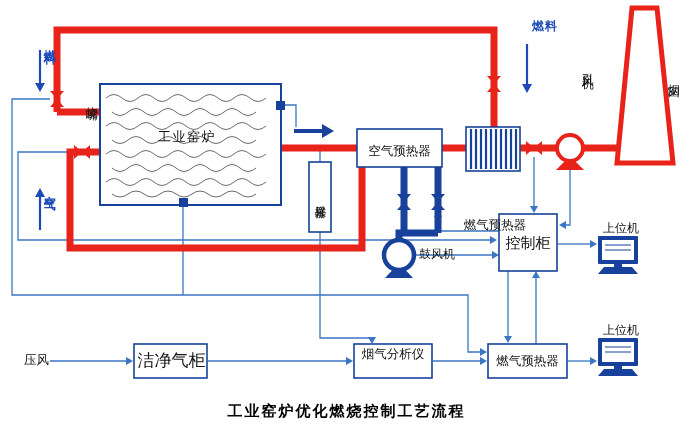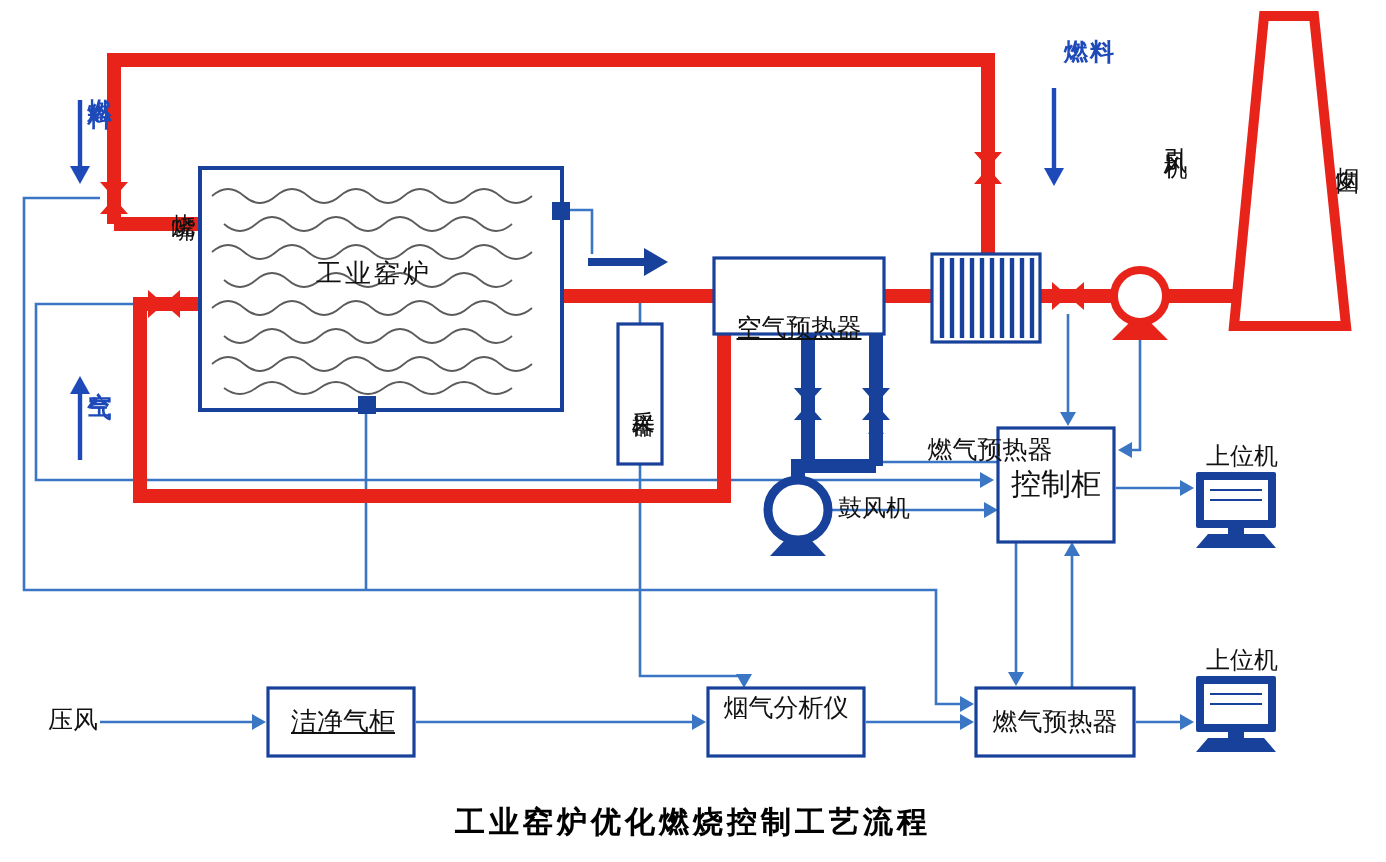--- a/index.html
+++ b/index.html
@@ -170,41 +170,41 @@
 <div class="lbl blue vtext" style="left:22px;top:40px;font-size:12px;">燃料</div>
 
 <div class="lbl vtext" style="left:84px;top:97px;font-size:12px;">烧嘴</div>
 
 <div class="lbl" style="left:158px;top:130px;font-size:13px;letter-spacing:1.5px;">工业窑炉</div>
 
 <div class="lbl blue vtext" style="left:22px;top:186px;font-size:12px;">空气</div>
 
 <div class="lbl boxlbl vtext" style="left:309px;top:164px;width:22px;height:66px;font-size:11.5px;letter-spacing:1px;">采样器</div>
 
-<div class="lbl boxlbl" style="left:357px;top:142px;width:85px;height:44px;font-size:12.5px;text-decoration:underline;">空气预热器</div>
+<div class="lbl boxlbl" style="left:357px;top:129px;width:85px;height:44px;font-size:12.5px;">空气预热器</div>
 
 <div class="lbl" style="left:454px;top:174px;width:82px;text-align:center;font-size:12.5px;margin-top:44px;">燃气预热器</div>
 
 <div class="lbl blue" style="left:512px;top:20px;font-size:12px;letter-spacing:1px;">燃料</div>
 
 <div class="lbl vtext" style="left:580px;top:64px;font-size:12px;">引风机</div>
 
 <div class="lbl vtext" style="left:666px;top:74px;font-size:12px;">烟囱</div>
 
 <div class="lbl" style="left:419px;top:248px;font-size:12px;">鼓风机</div>
 
 <div class="lbl boxlbl" style="left:499px;top:214px;width:58px;height:57px;font-size:15px;text-align:center;">控制柜</div>
 
 <div class="lbl" style="left:598px;top:222px;width:46px;text-align:center;font-size:12px;">上位机</div>
 
 <div class="lbl" style="left:598px;top:324px;width:46px;text-align:center;font-size:12px;">上位机</div>
 
 <div class="lbl" style="left:24px;top:353px;font-size:12.5px;">压风</div>
 
-<div class="lbl boxlbl" style="left:134px;top:344px;width:75px;height:34px;font-size:13px;text-decoration:underline;">洁净气柜</div>
+<div class="lbl boxlbl" style="left:134px;top:344px;width:75px;height:34px;font-size:17px;">洁净气柜</div>
 
 <div class="lbl boxlbl" style="left:354px;top:344px;width:78px;height:20px;font-size:12.5px;">烟气分析仪</div>
 
 <div class="lbl boxlbl" style="left:488px;top:344px;width:79px;height:34px;font-size:12.5px;">燃气预热器</div>
 
 <div class="title">工业窑炉优化燃烧控制工艺流程</div>
 
 </div>
 
 </body></html>

